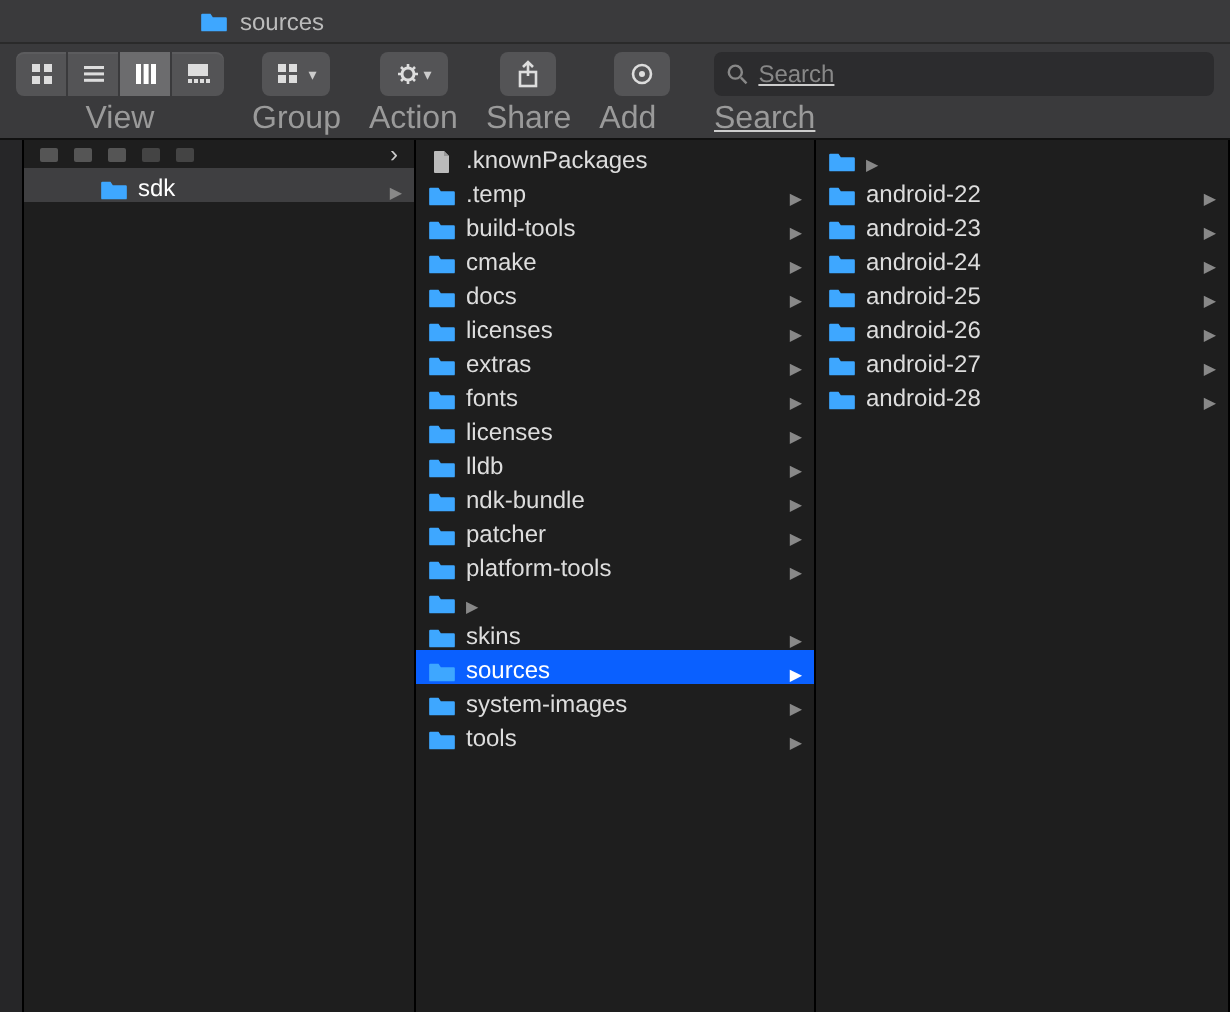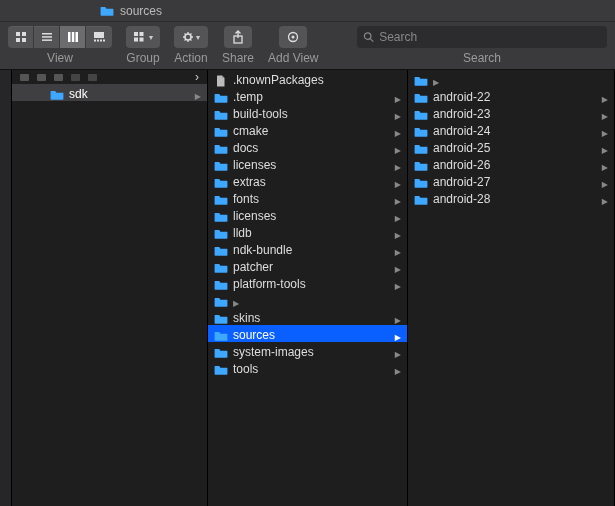--- a/index.html
+++ b/index.html
@@ -32,22 +32,22 @@
   .seg-btn {
     width: 26px; height: 22px; display: flex; align-items: center; justify-content: center;
     border-right: 1px solid #3a3a3c; color: #ddd; position: relative;
   }
   .seg-btn:last-child { border-right: none; }
   .seg-btn.active { background: #6c6c6e; }
   .tool-btn {
     width: 34px; height: 22px; background: #545456; border-radius: 4px;
     display: flex; align-items: center; justify-content: center; color: #ddd;
   }
-  .tool-label { font-size: 12px; color: #9a9a9a; }
-  .search-wrap { display: flex; flex-direction: column; align-items: center; gap: 3px; margin-left: auto; }
+  .tool-label { font-size: 16px; color: #9a9a9a; }
+  .search-wrap { display: flex; flex-direction: column; gap: 3px; margin-left: auto; text-decoration: underline; }
   .search {
     display: flex; align-items: center; background: #2c2c2e;
     border-radius: 4px; height: 22px; width: 250px; padding: 0 6px; gap: 5px;
   }
   .search input {
     background: transparent; border: none; outline: none; color: #ccc;
     font-size: 12px; width: 100%;
   }
   .search input::placeholder { color: #888; }
   

